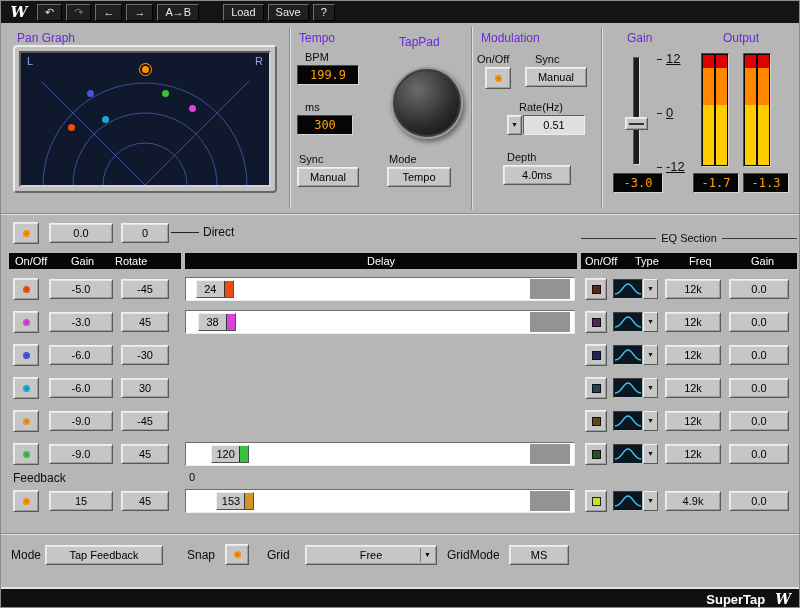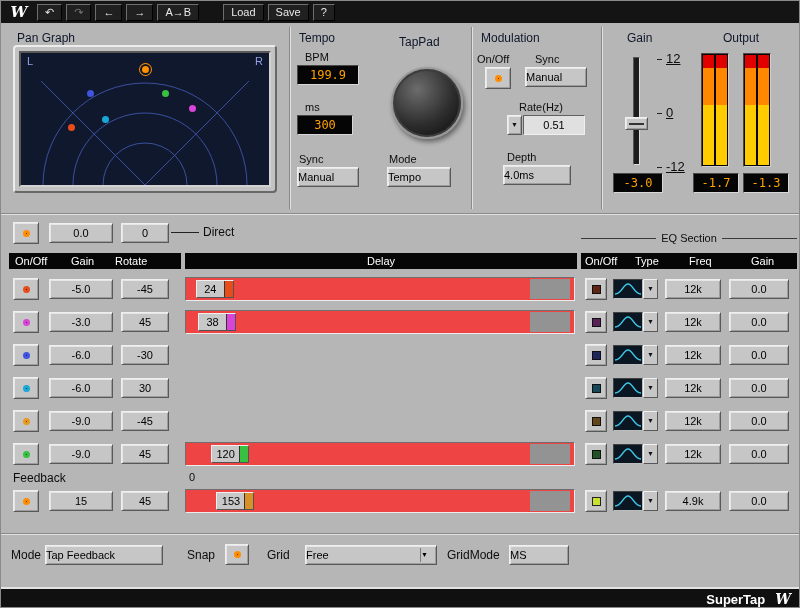--- a/index.html
+++ b/index.html
@@ -8,25 +8,25 @@
   #plugin{position:relative;width:800px;height:608px;background:#b6b6b6;overflow:hidden;border:1px solid #8a8a8a;}
 
   
   .titlebar{position:absolute;left:0;top:0;width:800px;height:22px;background:#141414;display:flex;align-items:center;gap:4px;padding:0 4px;}
   .tb-logo{color:#fff;font-weight:bold;font-style:italic;font-size:15px;width:28px;text-align:center;font-family:"DejaVu Serif",serif;}
   .tb-btn{height:17px;background:#202020;border:1px solid;border-color:#6e6e6e #000 #000 #6e6e6e;color:#e8e8e8;font-size:11px;line-height:14px;text-align:center;padding:0 7px;cursor:pointer;white-space:nowrap;}
   .tb-btn.dim{color:#777;}
   .preset{flex:1;height:17px;background:#000;border:1px solid;border-color:#505050 #787878 #787878 #505050;color:#fff;font-size:11px;text-align:center;line-height:15px;cursor:pointer;}
 
   
-  .sect-title{position:absolute;font-size:12px;color:#0f172a;}
+  .sect-title{position:absolute;font-size:12px;color:#6d28d9;}
   .label{position:absolute;font-size:11px;color:#0d0d0d;white-space:nowrap;}
   .raised{background:#c6c6c6;border:1px solid;border-color:#f0f0f0 #585858 #585858 #f0f0f0;box-shadow:inset 1px 1px 0 #e6e6e6,inset -1px -1px 0 #9c9c9c;}
   .valbox{position:absolute;height:20px;font-size:11px;color:#000;text-align:center;line-height:18px;cursor:pointer;}
-  .pbtn{position:absolute;height:20px;font-size:11px;color:#000;text-align:left;line-height:18px;cursor:pointer;}
+  .pbtn{position:absolute;height:20px;font-size:11px;color:#000;text-align:center;line-height:18px;cursor:pointer;}
   .disp{position:absolute;height:20px;background:#e0e0e0;border:1px solid;border-color:#606060 #efefef #efefef #606060;font-size:11px;color:#000;text-align:center;line-height:18px;cursor:pointer;}
   .lcd{position:absolute;height:20px;background:#050505;border:1px solid;border-color:#484848 #d8d8d8 #d8d8d8 #484848;color:#ffa200;font-family:"DejaVu Sans Mono",monospace;font-size:12px;text-align:center;line-height:18px;cursor:pointer;}
   .toggle{position:absolute;width:26px;height:22px;display:flex;align-items:center;justify-content:center;cursor:pointer;}
   .ring{width:7px;height:7px;border-radius:50%;background:#151515;border:3px solid #888;}
   .eqled{width:9px;height:9px;border:1px solid #222;background:#555;filter:brightness(.45) saturate(.8);}
   .eqled-on{width:9px;height:9px;border:1px solid #222;background:#c8e030;}
   .ddbtn{position:absolute;width:15px;height:20px;font-size:7px;color:#111;text-align:center;line-height:18px;cursor:pointer;}
   .dd-right{position:absolute;right:2px;top:2px;width:14px;height:14px;border-left:1px solid #7a7a7a;font-size:7px;line-height:14px;}
   .vdiv{position:absolute;top:26px;height:182px;width:2px;border-left:1px solid #8a8a8a;border-right:1px solid #e0e0e0;}
   .hdiv{position:absolute;left:0;width:800px;height:2px;border-top:1px solid #8a8a8a;border-bottom:1px solid #e0e0e0;}
@@ -56,21 +56,21 @@
   .eqsec{position:absolute;left:580px;top:231px;width:216px;display:flex;align-items:center;gap:5px;font-size:11px;color:#0d0d0d;}
   .eqsec .line{flex:1;height:1px;background:#3a3a3a;}
   .row{position:absolute;left:0;width:800px;height:24px;}
   .c-toggle{left:12px;top:1px;}
   .c-gain{left:48px;top:2px;width:64px;}
   .c-rot{left:120px;top:2px;width:48px;}
   .c-eqtgl{left:584px;top:1px;width:22px;}
   .c-type{left:612px;top:2px;}
   .c-freq{left:664px;top:2px;width:56px;}
   .c-egain{left:728px;top:2px;width:60px;}
-  .track{position:absolute;left:184px;top:0;width:390px;height:24px;background:#ef4444;border:1px solid;border-color:#6e6e6e #ececec #ececec #6e6e6e;cursor:pointer;}
+  .track{position:absolute;left:184px;top:0;width:390px;height:24px;background:#ffffff;border:1px solid;border-color:#6e6e6e #ececec #ececec #6e6e6e;cursor:pointer;}
   .track .shade{position:absolute;right:4px;top:1px;bottom:1px;width:40px;background:#939393;}
   .thumb{position:absolute;top:2px;width:38px;height:18px;background:#c8c8c8;border:1px solid;border-color:#f0f0f0 #525252 #525252 #f0f0f0;display:flex;cursor:pointer;}
   .thumb .tnum{flex:1;font-size:11px;line-height:16px;text-align:center;color:#000;}
   .thumb .grip{width:9px;border-left:1px solid #333;}
   .typedd{position:absolute;width:45px;height:20px;display:flex;cursor:pointer;}
   .curvebox{display:block;width:30px;height:100%;background:#0a1622;border:1px solid;border-color:#404040 #bdbdbd #bdbdbd #404040;}
   .ddarrow{display:block;width:15px;height:100%;background:#c6c6c6;border:1px solid;border-color:#f0f0f0 #585858 #585858 #f0f0f0;font-size:7px;line-height:18px;text-align:center;color:#111;}
   .dline{position:absolute;left:170px;top:11px;width:28px;height:1px;background:#222;}
 
   

